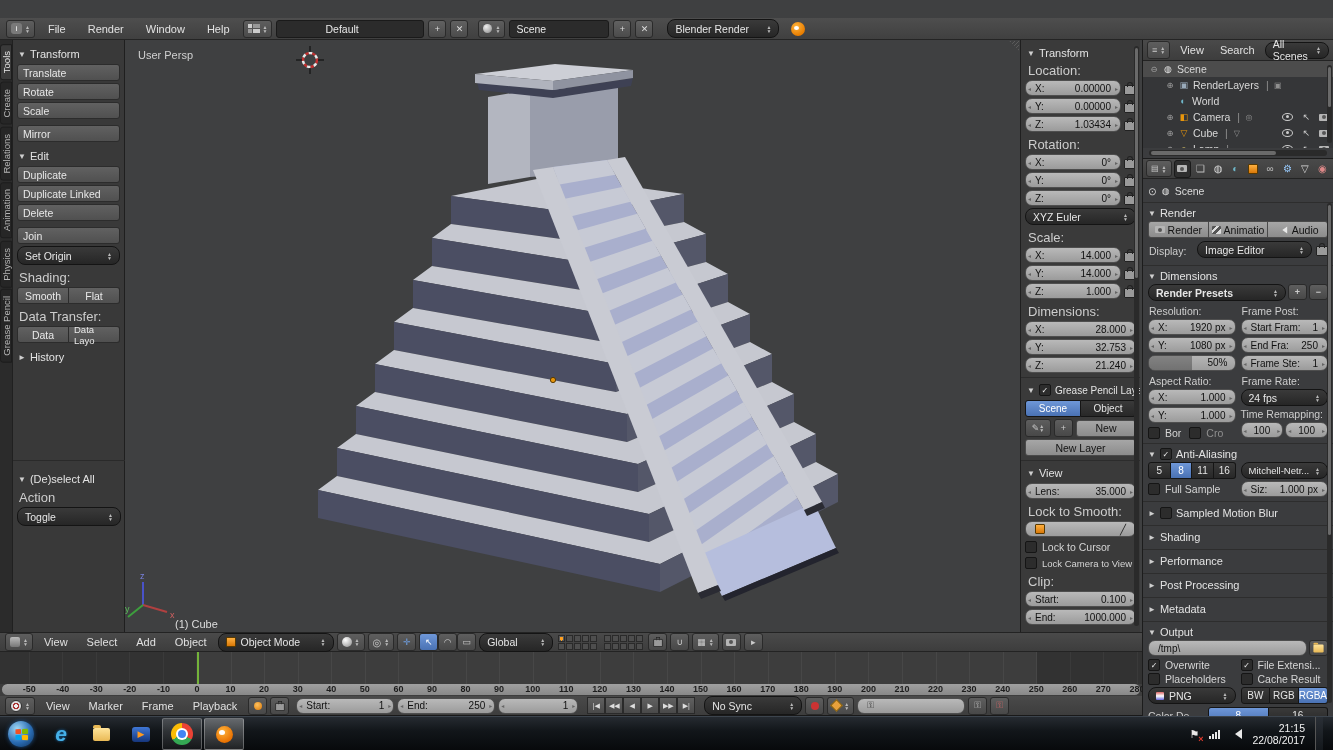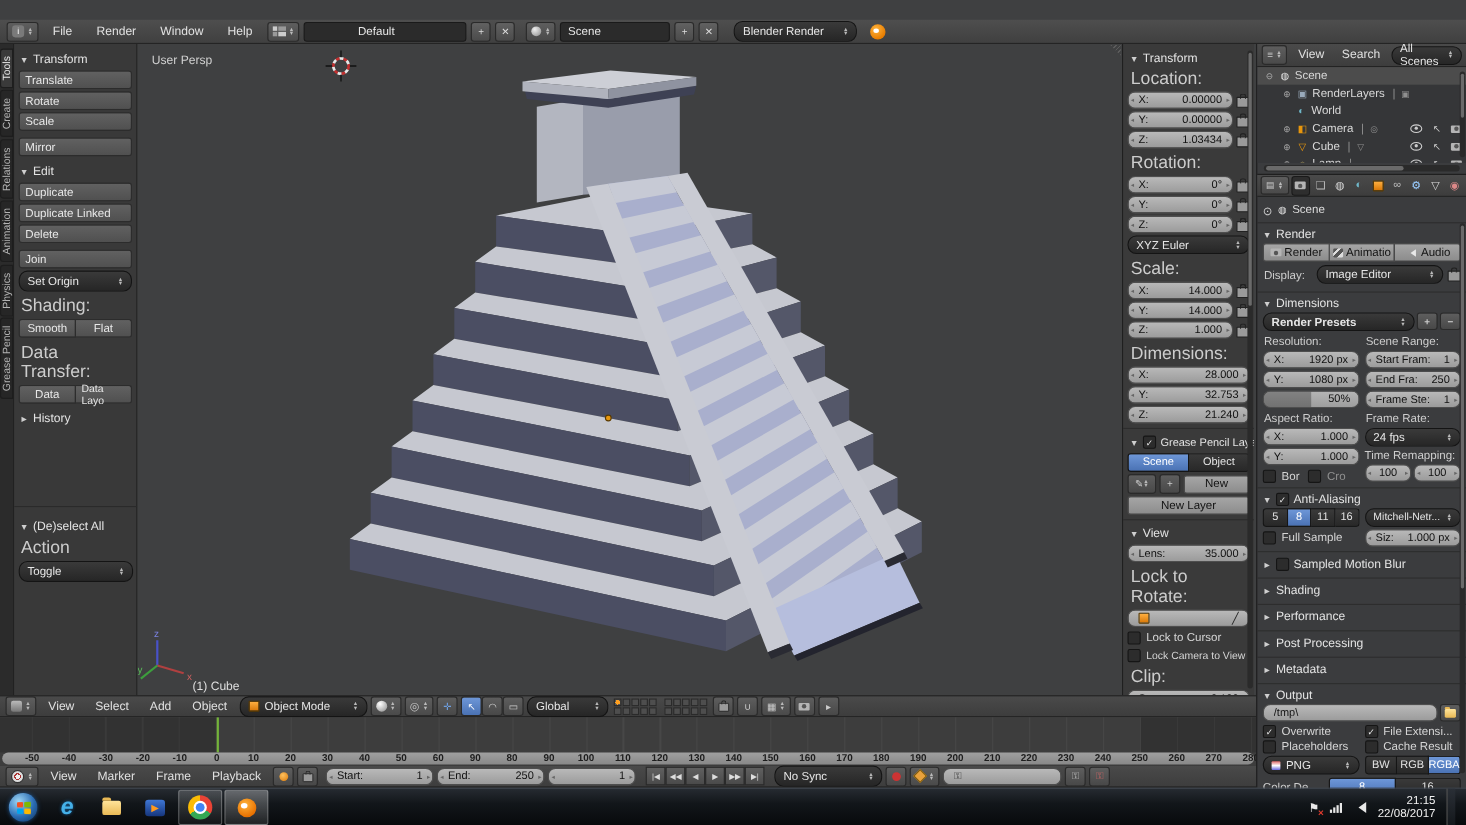--- a/index.html
+++ b/index.html
@@ -31,21 +31,21 @@
   .vtab{writing-mode:vertical-rl;transform:rotate(180deg);font-size:9.5px;color:#b5b5b5;background:#262626;border:1px solid #1d1d1d;border-radius:0 3px 3px 0;padding:6px 0;text-align:center;width:12px;box-sizing:border-box;}
   .vtab.active{background:#3a3a3a;color:#e8e8e8;}
   #toolshelf{left:13px;top:40px;width:112px;height:592px;background:#393939;border-right:1px solid #1f1f1f;box-sizing:border-box;padding:4px 3px 0 3px;}
   .phead{display:flex;align-items:center;gap:4px;color:#e3e3e3;font-size:11px;margin:4px 2px;}
   .tri{font-size:8px;color:#cfcfcf;}
   .tbtn{height:15px;margin:2px 1px;background:linear-gradient(#616161,#505050);border:1px solid #2c2c2c;border-radius:3px;display:flex;align-items:center;padding:0 5px;color:#e8e8e8;font-size:10.5px;}
   .pair{display:flex;margin:2px 1px;}
   .pair .tbtn{flex:1;margin:0;border-radius:0;}
   .pair .tbtn:first-child{border-radius:3px 0 0 3px;}
   .pair .tbtn:last-child{border-radius:0 3px 3px 0;border-left:none;}
-  .lab{color:#cdcdcd;font-size:16px;margin:5px 3px 1px 3px;}
+  .lab{color:#cdcdcd;font-size:13px;margin:5px 3px 1px 3px;}
   .shelfdrop{height:17px;margin:2px 1px;}
   #opbox{position:absolute;left:0px;top:420px;width:106px;border-top:1px solid #2a2a2a;padding:8px 3px 0 3px;}
   
   .field{height:14px;background:linear-gradient(#b9b9b9,#9b9b9b);border:1px solid #4e4e4e;border-radius:7px;display:flex;align-items:center;padding:0 9px;font-size:10px;color:#111;position:relative;}
   .field .lbl{flex:1;white-space:nowrap;overflow:hidden;}
   .field .val{white-space:nowrap;}
   .field::before{content:"◂";position:absolute;left:2px;font-size:6px;color:rgba(0,0,0,.4);}
   .field::after{content:"▸";position:absolute;right:2px;font-size:6px;color:rgba(0,0,0,.4);}
   .field.noarrow::before,.field.noarrow::after{content:"";}
   .slider{height:14px;background:linear-gradient(#b5b5b5,#9e9e9e);border:1px solid #4e4e4e;border-radius:7px;position:relative;overflow:hidden;font-size:10px;color:#111;}
@@ -490,21 +490,21 @@
       <div class="phead">
           <span class="tri">▼</span>
           <span>View</span>
         </div>
       <div class="nrow">
           <span class="field">
             <span class="lbl">Lens:</span>
             <span class="val">35.000</span>
           </span>
         </div>
-      <div class="lab">Lock to Rotate:</div>
+      <div class="lab">Lock to Smooth:</div>
       <div class="field noarrow" style="margin:2px 0;">
           <span class="cubeic"></span>
           <span class="lbl"></span>
           <span style="color:#222;">╱</span>
         </div>
       <div class="chkrow" style="margin:4px 0;">
           <span class="chk"></span>
           <span>Lock to Cursor</span>
         </div>
       <div class="chkrow" style="margin:4px 0;">
@@ -883,21 +883,21 @@
               <span class="updown">
                 <span>▲</span>
                 <span>▼</span>
               </span>
             </span>
           <span class="mini" style="height:14px;">+</span>
           <span class="mini" style="height:14px;">−</span>
         </div>
         <div class="grid2">
           <span class="plab">Resolution:</span>
-          <span class="plab">Scene Range:</span>
+          <span class="plab">Frame Post:</span>
           <span class="col">
             <span class="field">
                 <span class="lbl">X:</span>
                 <span class="val">1920 px</span>
               </span>
             <span class="field">
                 <span class="lbl">Y:</span>
                 <span class="val">1080 px</span>
               </span>
             <span class="slider">

